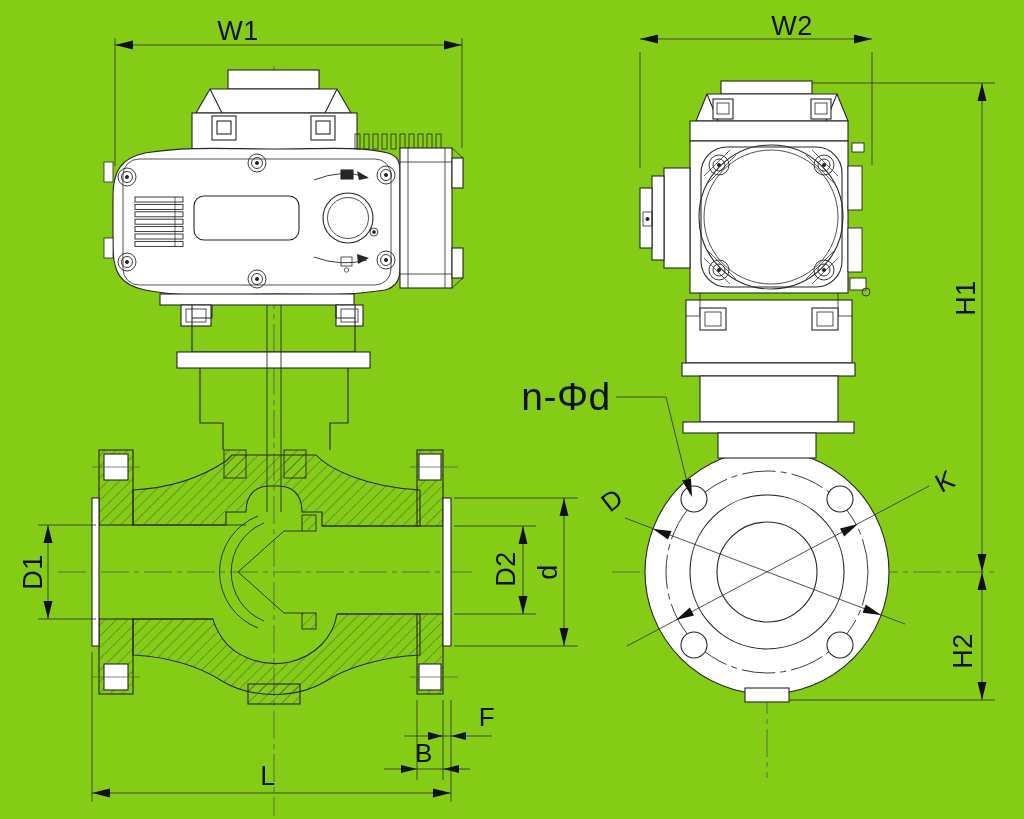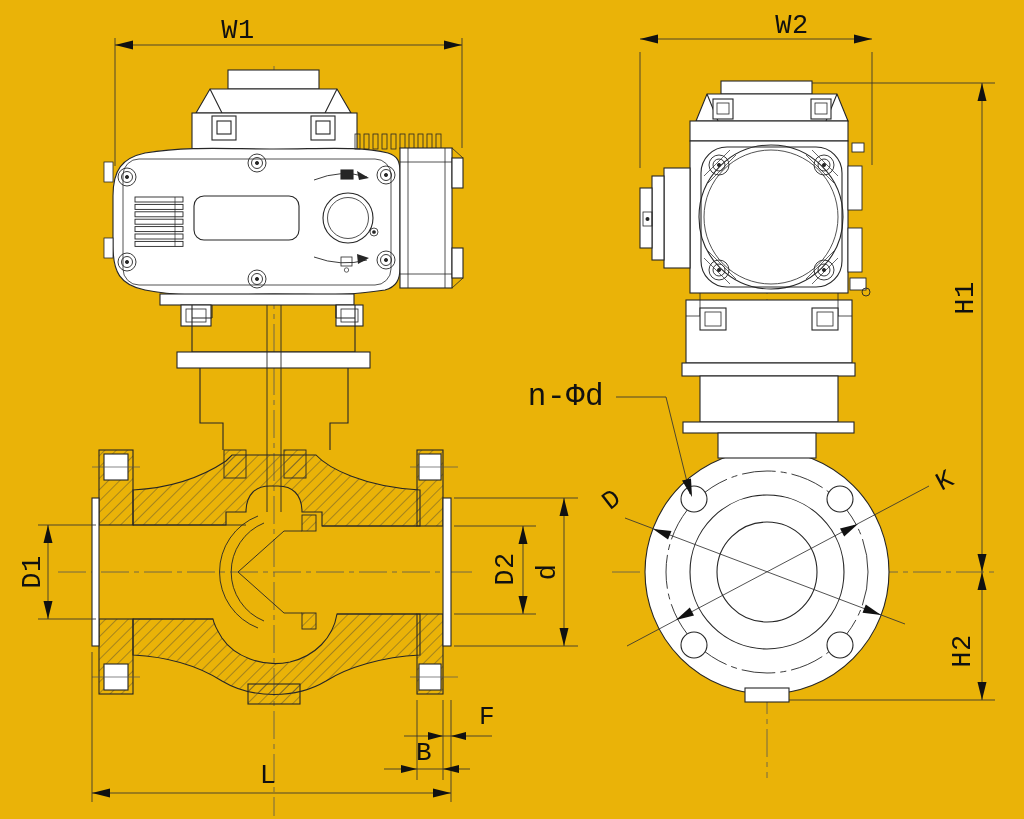--- a/index.html
+++ b/index.html
@@ -1,24 +1,24 @@
 <!DOCTYPE html>
 <html><head>
 <meta charset="utf-8">
 <style>
   html,body{margin:0;padding:0;background:#ffffff;}
-  #stage{position:relative;width:1024px;height:819px;background:#eab308;overflow:hidden;
-         font-family:Liberation Mono, monospace;color:#1e1e1e;}
+  #stage{position:relative;width:1024px;height:819px;background:#84cc16;overflow:hidden;
+         font-family:Liberation Sans, sans-serif;color:#1e1e1e;}
   #stage svg{position:absolute;left:0;top:0;}
   .lbl{position:absolute;transform:translate(-50%,-50%);font-size:27px;color:#111;
        white-space:nowrap;line-height:1;letter-spacing:0.5px;}
   .rot90{transform:translate(-50%,-50%) rotate(-90deg);}
   .rotD{transform:translate(-50%,-50%) rotate(-38deg);}
   .rotK{transform:translate(-50%,-50%) rotate(-28deg);}
-  .big{font-size:31px;}
+  .big{font-size:39px;}
   .sm{font-size:26px;}
 </style>
 </head>
 <body>
 
 <div id="stage">
 <svg width="1024" height="819" viewBox="0 0 1024 819">
   <defs>
     <pattern id="hatch" width="8" height="8" patternUnits="userSpaceOnUse" patternTransform="rotate(45)">
       <line x1="0" y1="0" x2="0" y2="8" stroke="#3c3c3c" stroke-width="0.8"></line>

